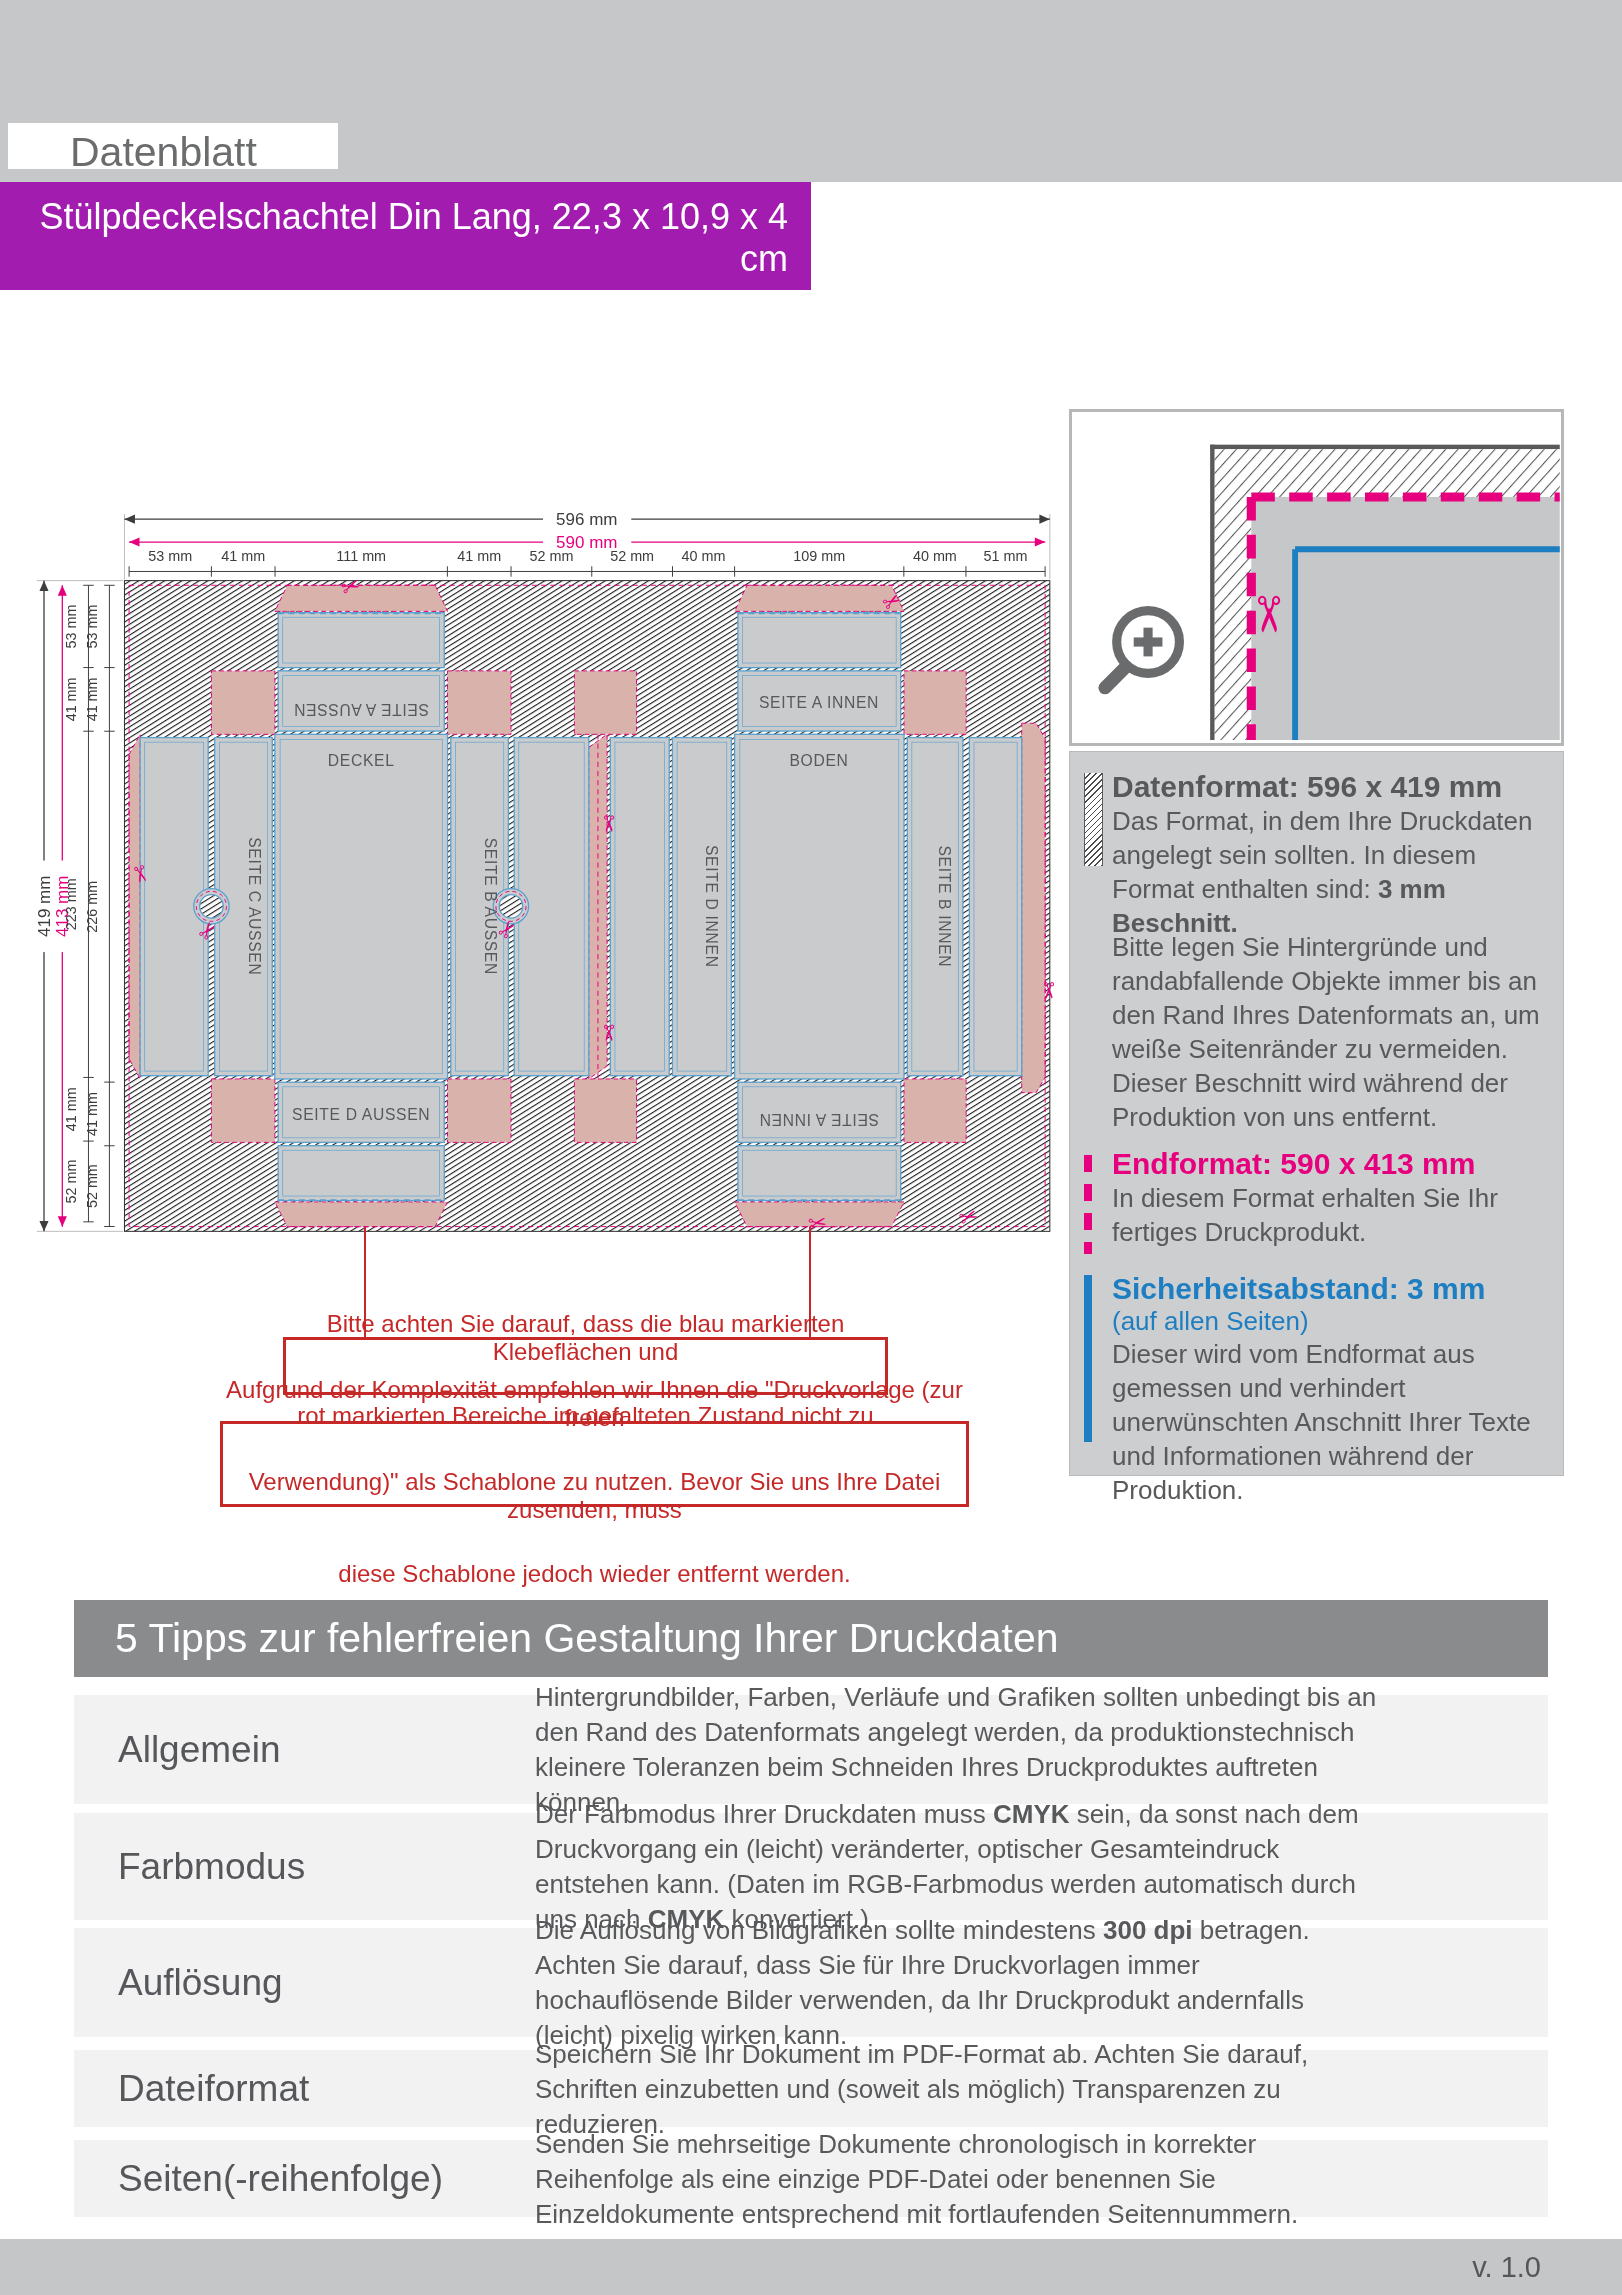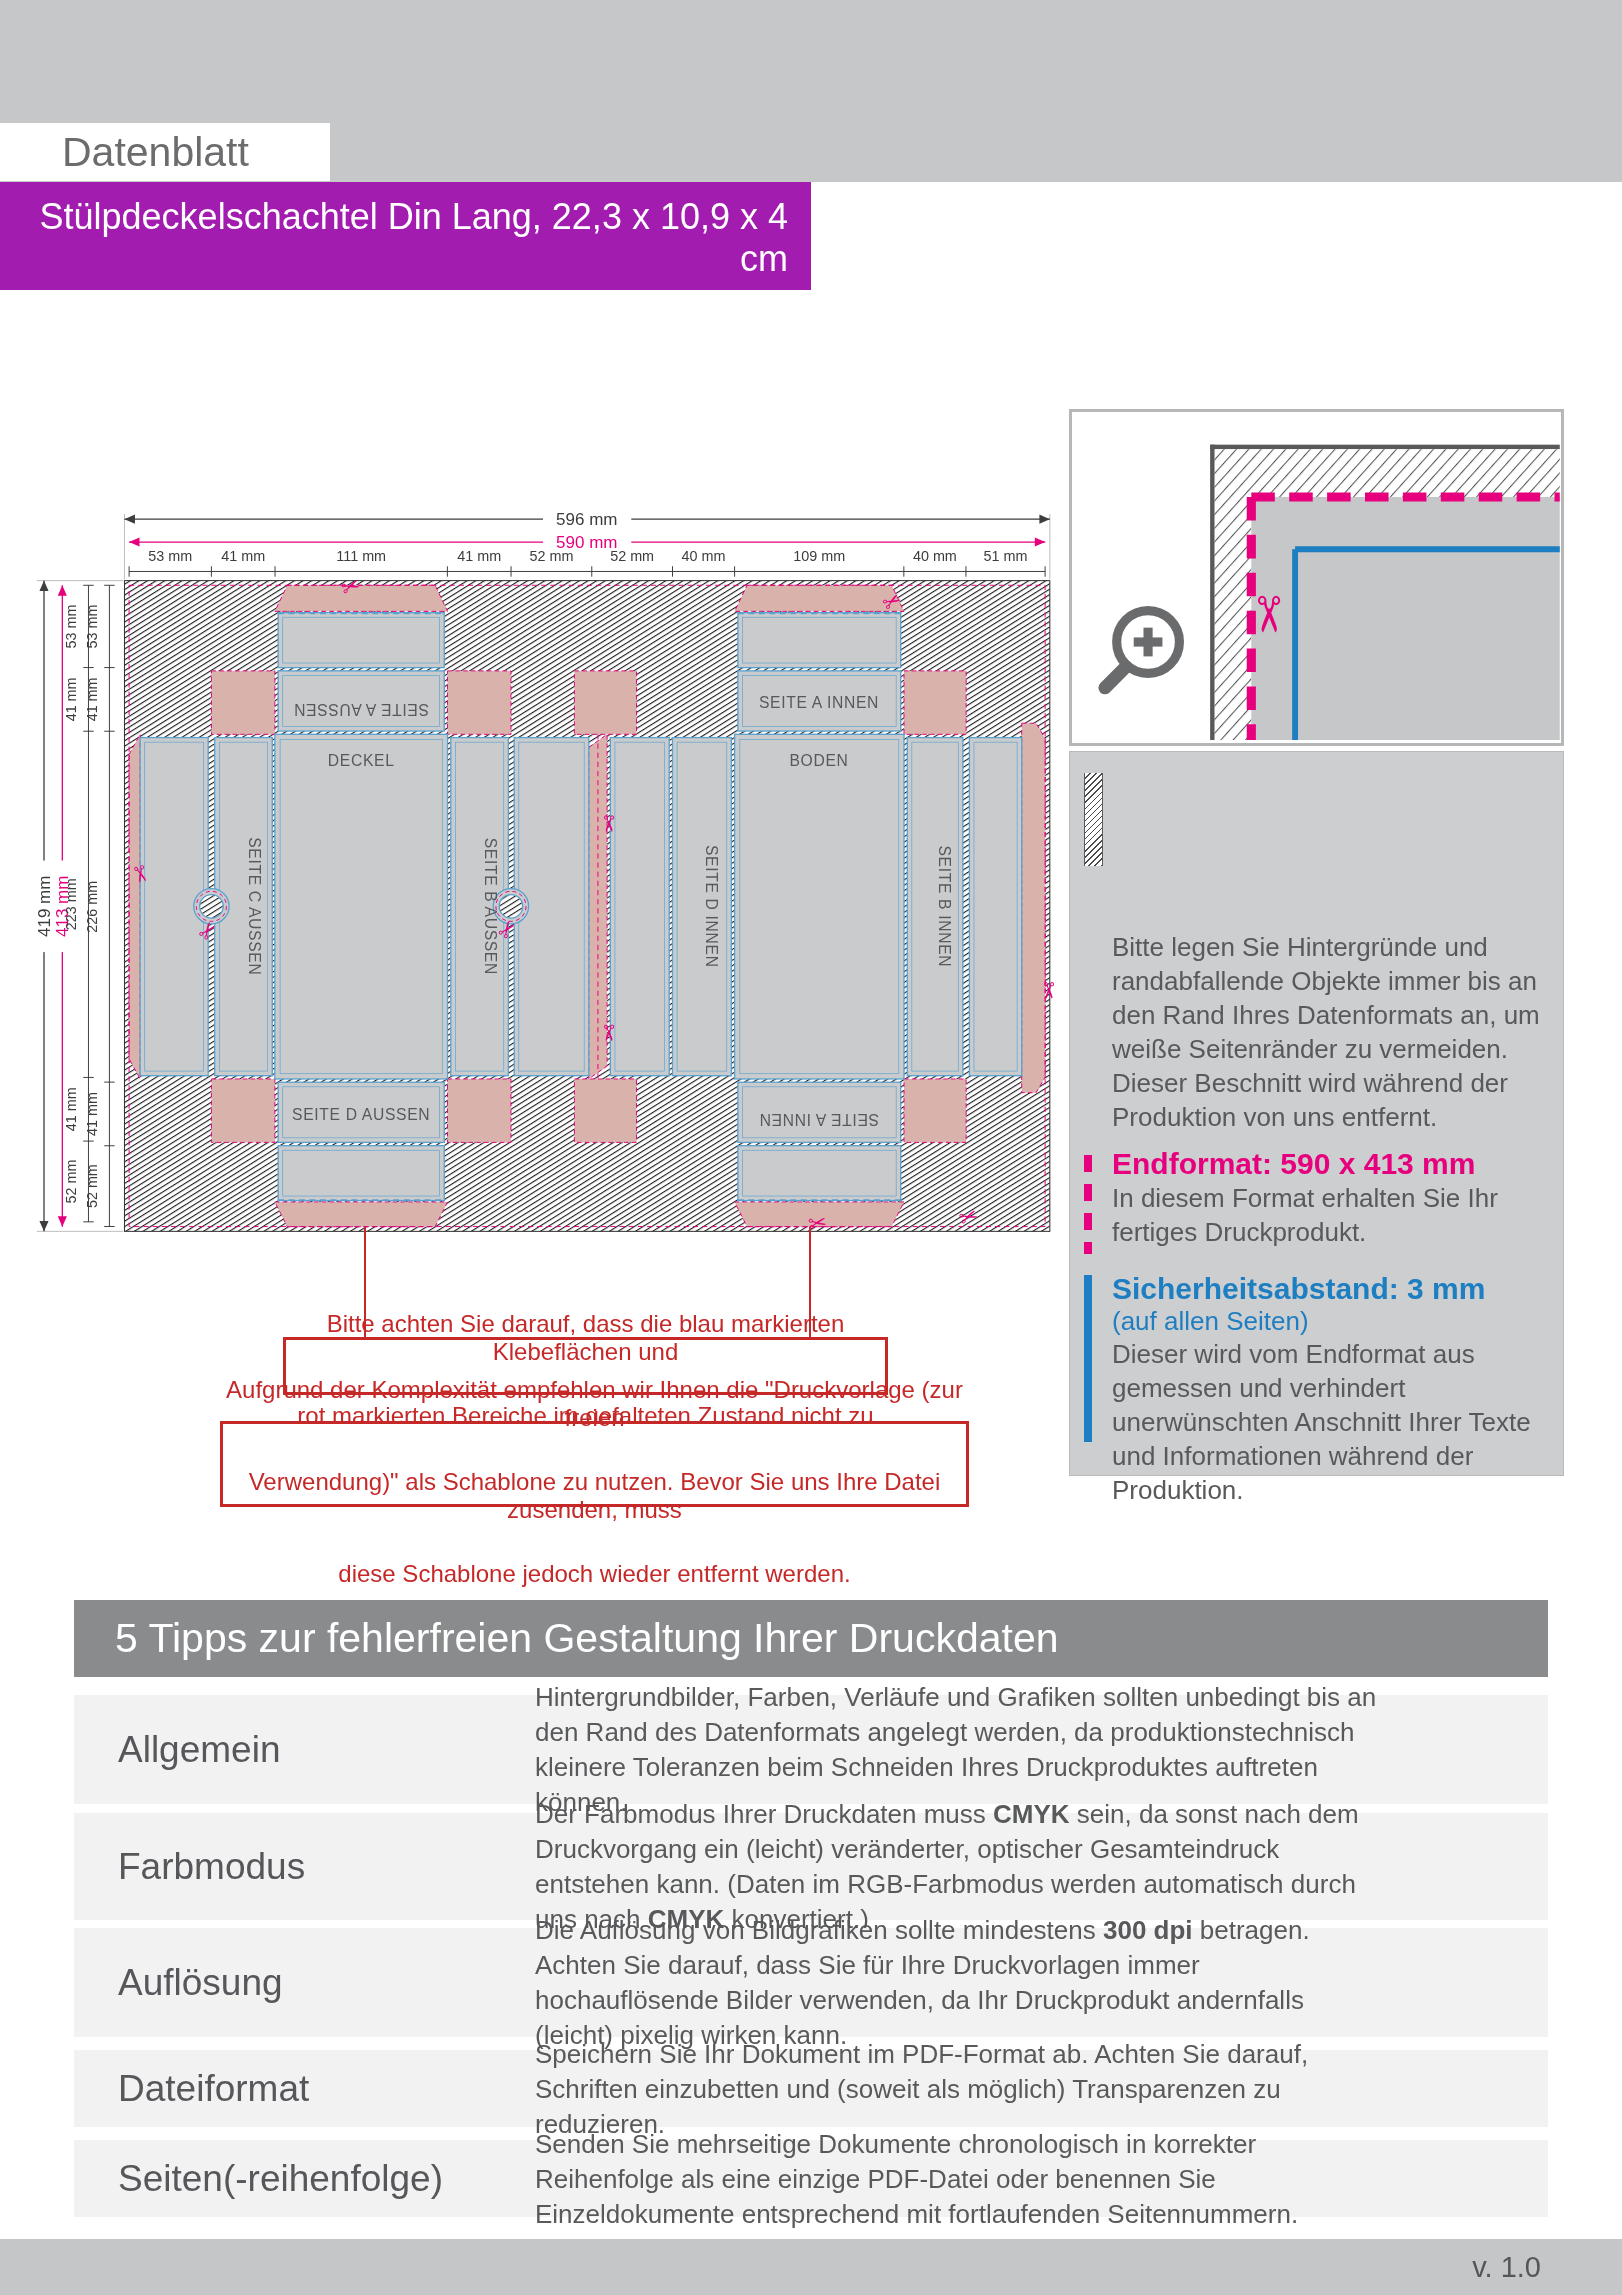--- a/index.html
+++ b/index.html
@@ -2,21 +2,21 @@
 <html style="font-size:10.5px"><head>
 <meta charset="utf-8">
 <style>
   html,body{margin:0;padding:0;background:#fff;}
   #page{position:relative;width:1623px;height:2295px;background:#ffffff;overflow:hidden;
         font-family:"Liberation Sans", sans-serif;color:#58595b;}
   .abs{position:absolute;}
 
   
   .top-band{left:0;top:0;width:1623px;height:182px;background:#c6c7c9;}
-  .datenblatt-box{left:0;top:123px;width:330px;height:58px;background:#ffffff;}
+  .datenblatt-box{left:8px;top:123px;width:330px;height:46px;background:#ffffff;}
   .datenblatt-box span{display:block;padding-left:62px;line-height:59px;font-size:41px;color:#6b6c6e;}
   .subtitle-bar{left:0;top:182px;width:811px;height:108px;background:#a21caf;color:#fff;text-align:right;}
   .subtitle-bar .l1{padding:14.4px 23px 0 0;font-size:36px;}
   .subtitle-bar .l2{padding:6.5px 23px 0 0;font-size:31px;}
 
   
   #diagram{left:26px;top:510px;}
   .scis{font-family:"DejaVu Sans", sans-serif;fill:#e6007e;}
   text.dlab{font-size:26px;fill:#3c3d3f;}
   text.dlab.mag{fill:#e6007e;}
@@ -318,20 +318,24 @@
         <g stroke="none" fill="#6a6b6d">
           <rect x="94" y="345" width="44" height="14"></rect>
           <rect x="109" y="330" width="14" height="44"></rect>
         </g>
       </g>
     </svg>
   </div>
 
   <div class="abs info-panel">
     <div class="swatch-hatch"></div>
+    <div class="itxt" style="top:18.3px">
+      <h3>Datenformat: 596 x 419 mm</h3>
+      <p><span>Das Format, in dem Ihre Druckdaten angelegt sein sollten. In diesem Format enthalten sind: </span><b>3 mm Beschnitt.</b></p>
+    </div>
     <div class="itxt" style="top:178px">
       <p><span>Bitte legen Sie Hintergründe und randabfallende Objekte immer bis an den Rand Ihres Datenformats an, um weiße Seitenränder zu vermeiden.</span></p>
       <p><span>Dieser Beschnitt wird während der Produktion von uns entfernt.</span></p>
     </div>
     <div class="swatch-dashed"></div>
     <div class="itxt" style="top:395px">
       <h3 class="mag">Endformat: 590 x 413 mm</h3>
       <p><span>In diesem Format erhalten Sie Ihr fertiges Druckprodukt.</span></p>
     </div>
     <div class="swatch-solid"></div>

